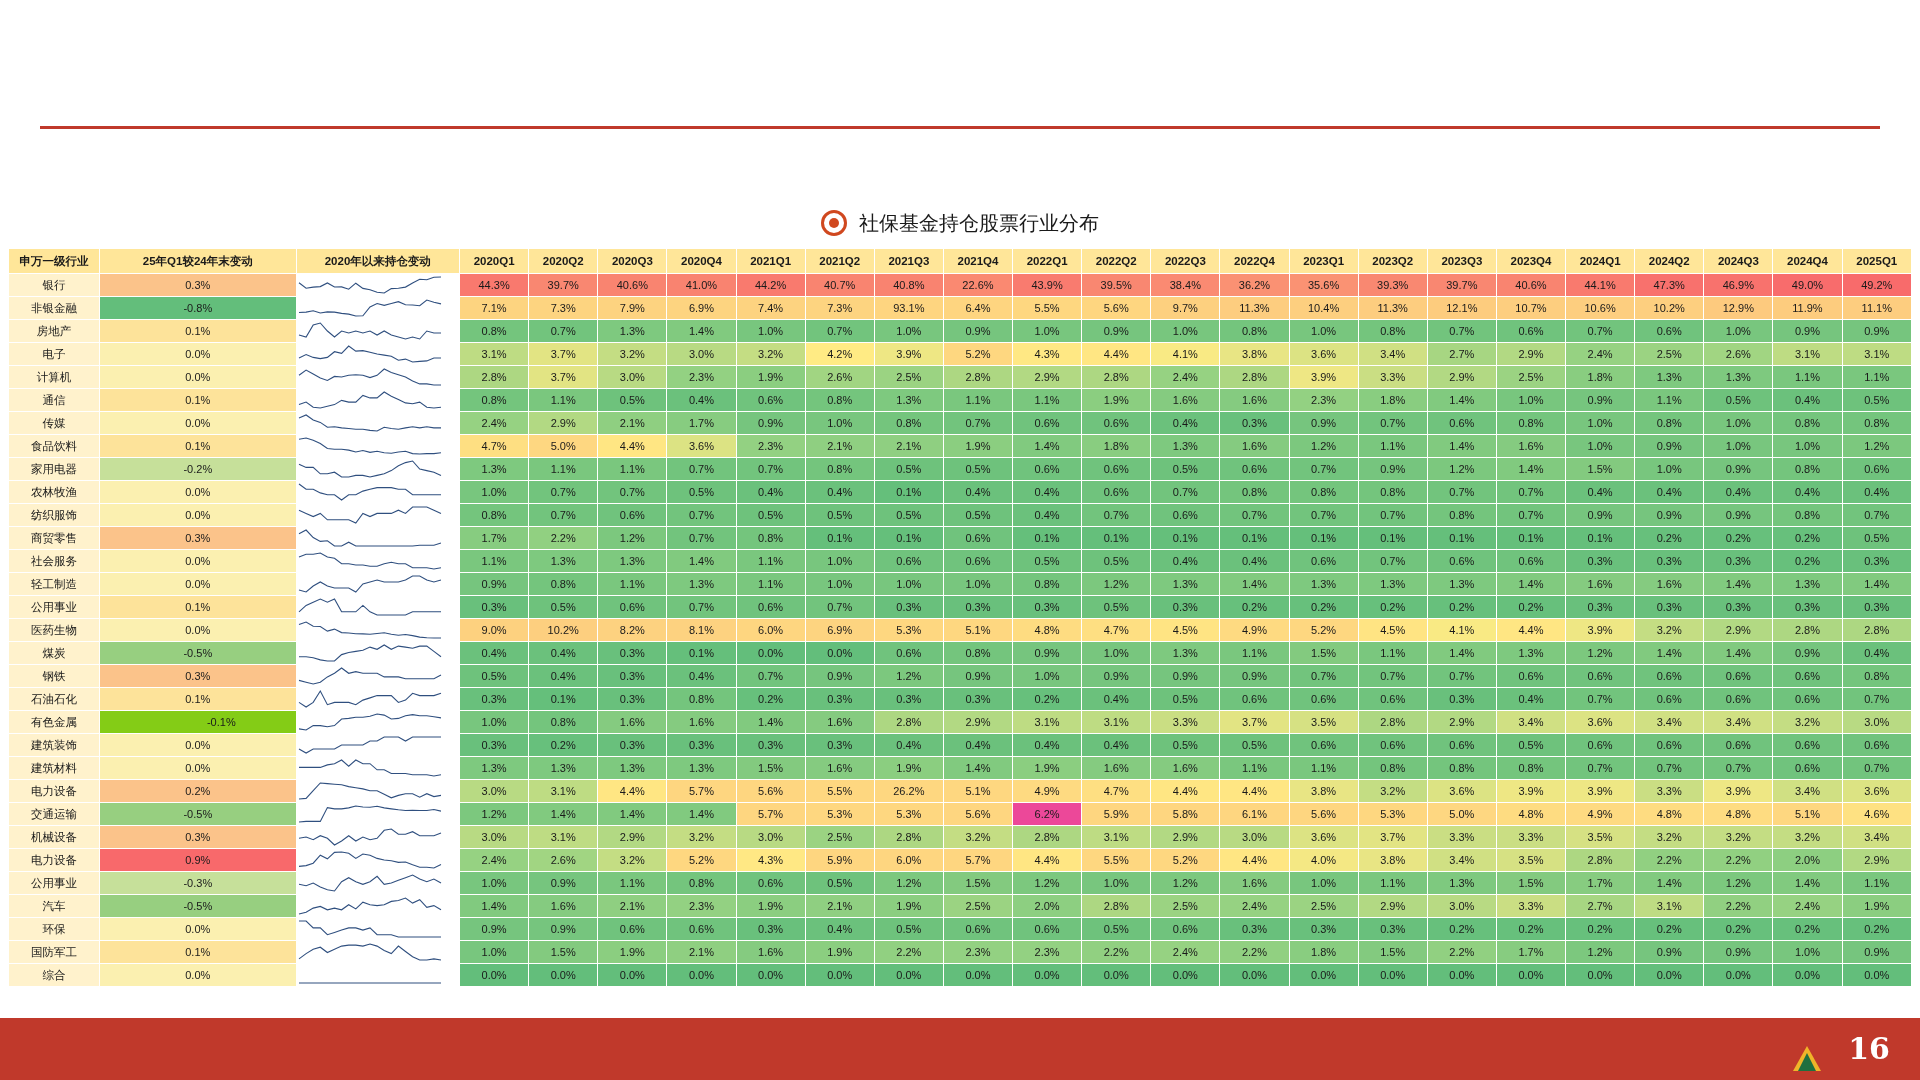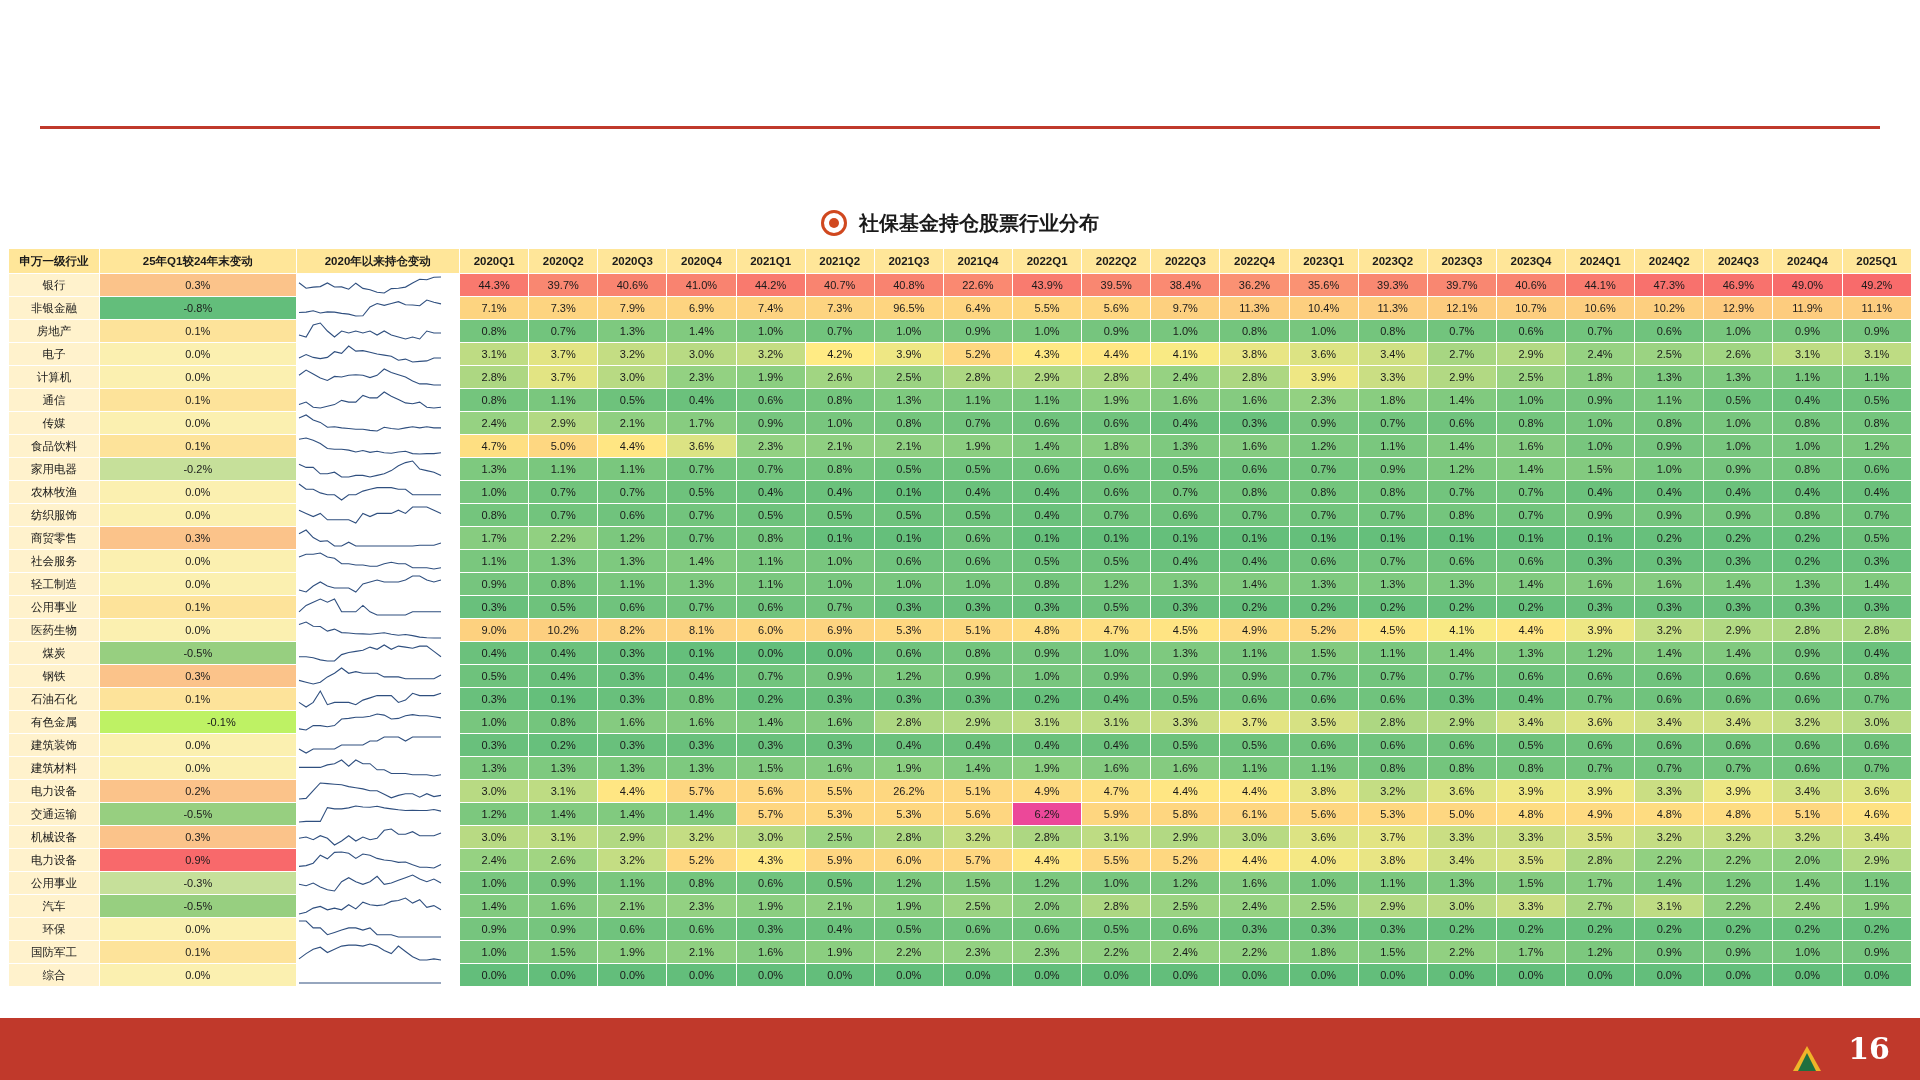--- a/index.html
+++ b/index.html
@@ -36,21 +36,21 @@
     width:26px;height:26px;border-radius:50%;
     border:3px solid #d0481f;box-sizing:border-box;
     display:flex;align-items:center;justify-content:center;
     margin-right:12px;
   }
   #caption-icon i{
     display:block;width:10px;height:10px;border-radius:50%;background:#d0481f;
   }
   #caption-text{
     font-family:"DejaVu Serif","Liberation Serif",serif;
-    font-weight:bold;font-size:20px;color:#1a1a1a;
+    font-weight:normal;font-size:20px;color:#1a1a1a;
   }
   
   #table-wrap{
     position:absolute;left:8px;top:248px;width:1904px;
   }
   table.heat{
     border-collapse:collapse;
     table-layout:fixed;
     width:1904px;
     font-size:11px;
@@ -188,21 +188,21 @@
             <svg width="146" height="20" viewBox="0 0 146 20">
               <path d="M2.0 14.5 L9.1 14.1 L16.2 12.8 L23.3 15.0 L30.4 13.9 L37.5 14.1 L44.6 15.4 L51.7 16.1 L58.8 18.0 L65.9 17.8 L73.0 8.9 L80.1 5.5 L87.2 7.4 L94.3 5.5 L101.4 3.7 L108.5 6.8 L115.6 7.0 L122.7 7.8 L129.8 2.0 L136.9 4.2 L144.0 5.9 " fill="none" stroke="#2f4f7f" stroke-width="1.1"></path>
             </svg>
           </td>
           <td style="background: rgb(253, 212, 128);">7.1%</td>
           <td style="background: rgb(253, 212, 128);">7.3%</td>
           <td style="background: rgb(253, 211, 128);">7.9%</td>
           <td style="background: rgb(253, 212, 128);">6.9%</td>
           <td style="background: rgb(253, 211, 128);">7.4%</td>
           <td style="background: rgb(253, 212, 128);">7.3%</td>
-          <td style="background: rgb(254, 213, 128);">96.5%</td>
+          <td style="background: rgb(254, 213, 128);">93.1%</td>
           <td style="background: rgb(254, 213, 128);">6.4%</td>
           <td style="background: rgb(254, 215, 128);">5.5%</td>
           <td style="background: rgb(254, 214, 128);">5.6%</td>
           <td style="background: rgb(253, 208, 127);">9.7%</td>
           <td style="background: rgb(253, 205, 127);">11.3%</td>
           <td style="background: rgb(253, 207, 127);">10.4%</td>
           <td style="background: rgb(253, 205, 127);">11.3%</td>
           <td style="background: rgb(253, 204, 126);">12.1%</td>
           <td style="background: rgb(253, 206, 127);">10.7%</td>
           <td style="background: rgb(253, 206, 127);">10.6%</td>
@@ -716,21 +716,21 @@
           <td style="background: rgb(105, 192, 124);">0.3%</td>
           <td style="background: rgb(107, 193, 124);">0.4%</td>
           <td style="background: rgb(114, 196, 125);">0.7%</td>
           <td style="background: rgb(112, 195, 125);">0.6%</td>
           <td style="background: rgb(112, 195, 125);">0.6%</td>
           <td style="background: rgb(112, 195, 125);">0.6%</td>
           <td style="background: rgb(114, 196, 125);">0.7%</td>
         </tr>
         <tr>
           <td class="ind">有色金属</td>
-          <td class="chg" style="background: #bef264; padding-left: 47px;">-0.1%</td>
+          <td class="chg" style="background: #84cc16; padding-left: 47px;">-0.1%</td>
           <td class="spark">
             <svg width="146" height="20" viewBox="0 0 146 20">
               <path d="M2.0 16.9 L9.1 18.0 L16.2 13.6 L23.3 13.6 L30.4 14.7 L37.5 13.6 L44.6 7.0 L51.7 6.4 L58.8 5.3 L65.9 5.3 L73.0 4.2 L80.1 2.0 L87.2 3.1 L94.3 7.0 L101.4 6.4 L108.5 3.7 L115.6 2.6 L122.7 3.7 L129.8 3.7 L136.9 4.8 L144.0 5.9 " fill="none" stroke="#2f4f7f" stroke-width="1.1"></path>
             </svg>
           </td>
           <td style="background: rgb(120, 198, 126);">1.0%</td>
           <td style="background: rgb(116, 197, 125);">0.8%</td>
           <td style="background: rgb(133, 203, 128);">1.6%</td>
           <td style="background: rgb(133, 203, 128);">1.6%</td>
           <td style="background: rgb(129, 202, 127);">1.4%</td>

